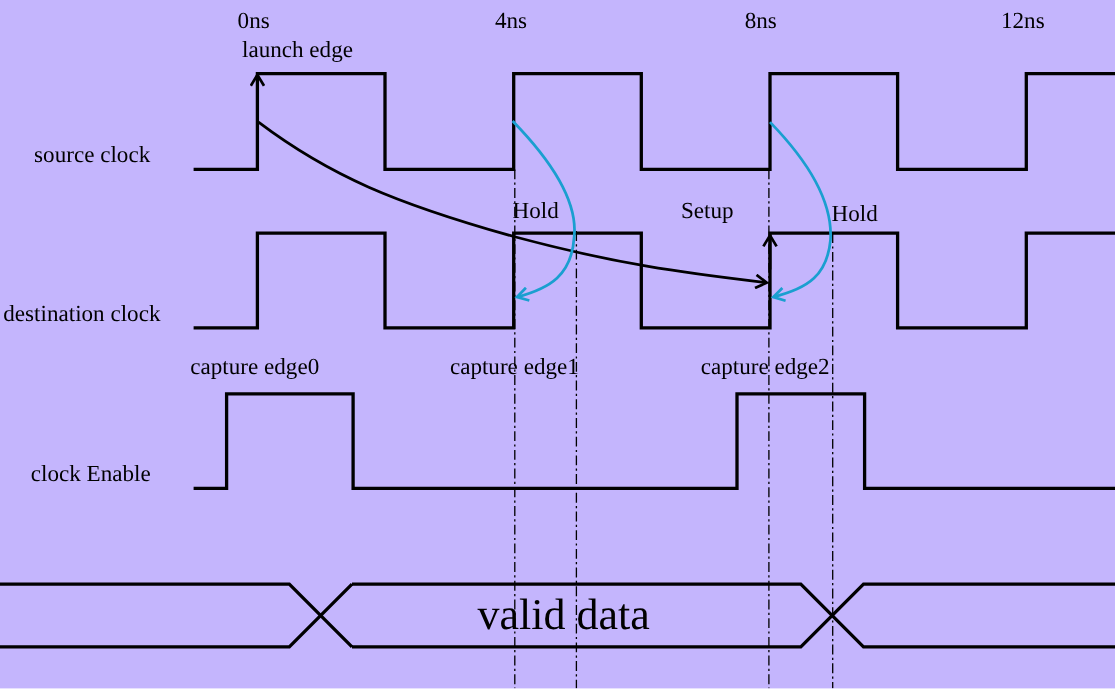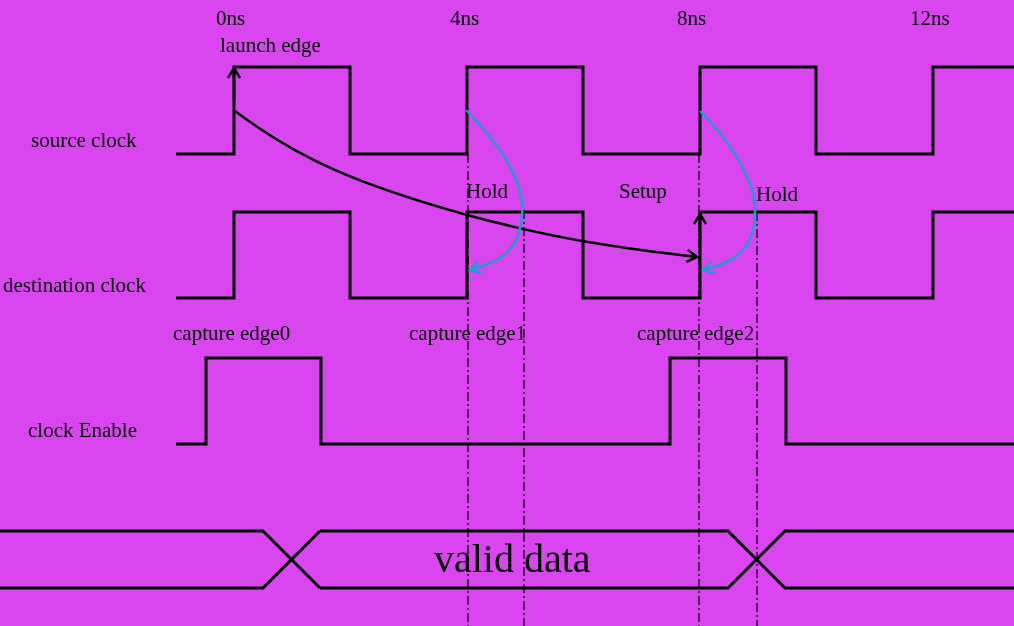--- a/index.html
+++ b/index.html
@@ -1,16 +1,16 @@
 <!DOCTYPE html>
 <html><head>
 <meta charset="utf-8">
 <style>
   html, body { margin:0; padding:0; background:#ffffff; }
-  #stage { position:relative; width:1014px; height:626px; overflow:hidden; background:#d946ef; }
+  #stage { position:relative; width:1014px; height:626px; overflow:hidden; background:#c4b5fd; }
   svg { position:absolute; left:0; top:0; }
   .wave { fill:none; stroke:#000; stroke-width:3; stroke-linejoin:miter; }
   .guide { fill:none; stroke:#000; stroke-width:1.2; stroke-dasharray:9 3 2 3; }
   .curve { fill:none; stroke:#000; stroke-width:2.5; }
   .bluec { fill:none; stroke:#1a9fd0; stroke-width:2.5; }
   .lbl { font-family:"Liberation Serif","DejaVu Serif",serif; font-size:21px; fill:#000; }
   .big { font-family:"Liberation Serif","DejaVu Serif",serif; font-size:40px; fill:#000; }
 </style>
 </head>
 <body>

